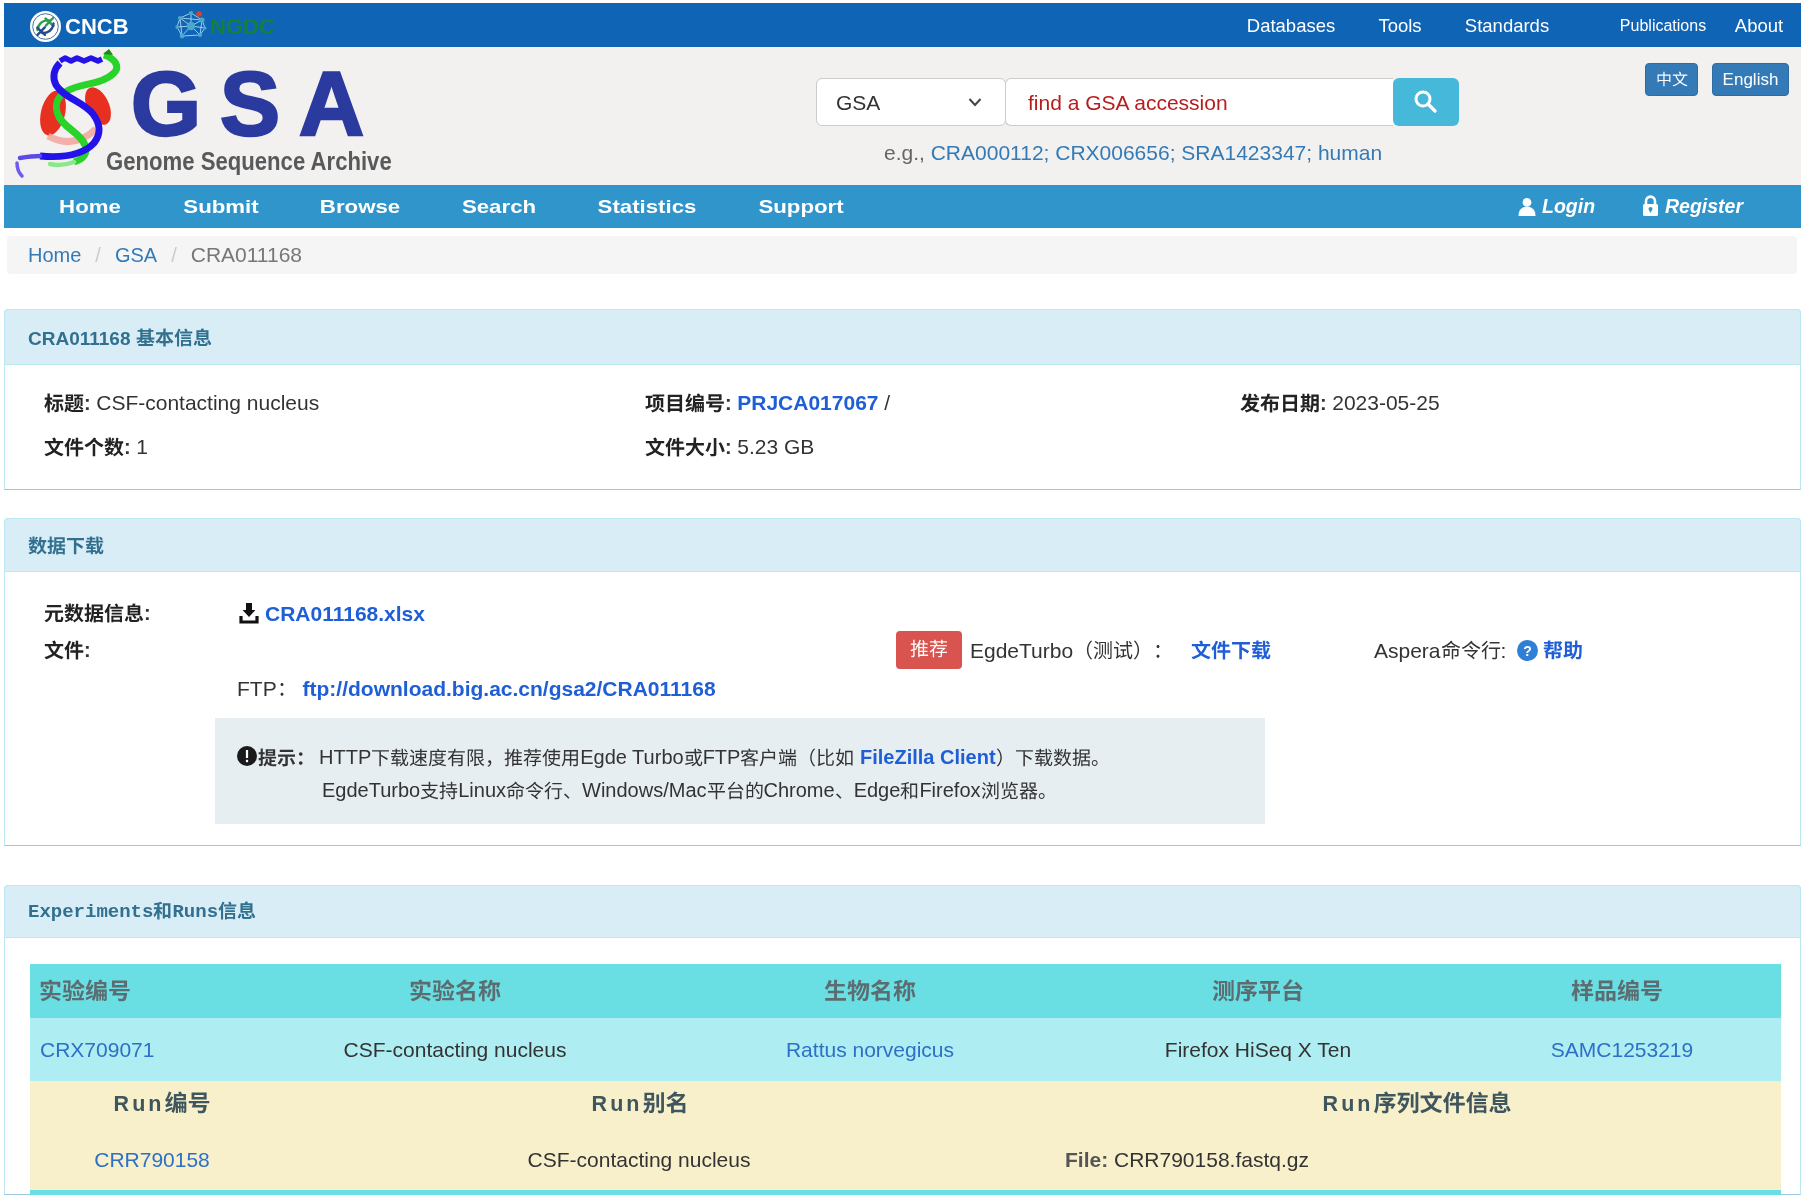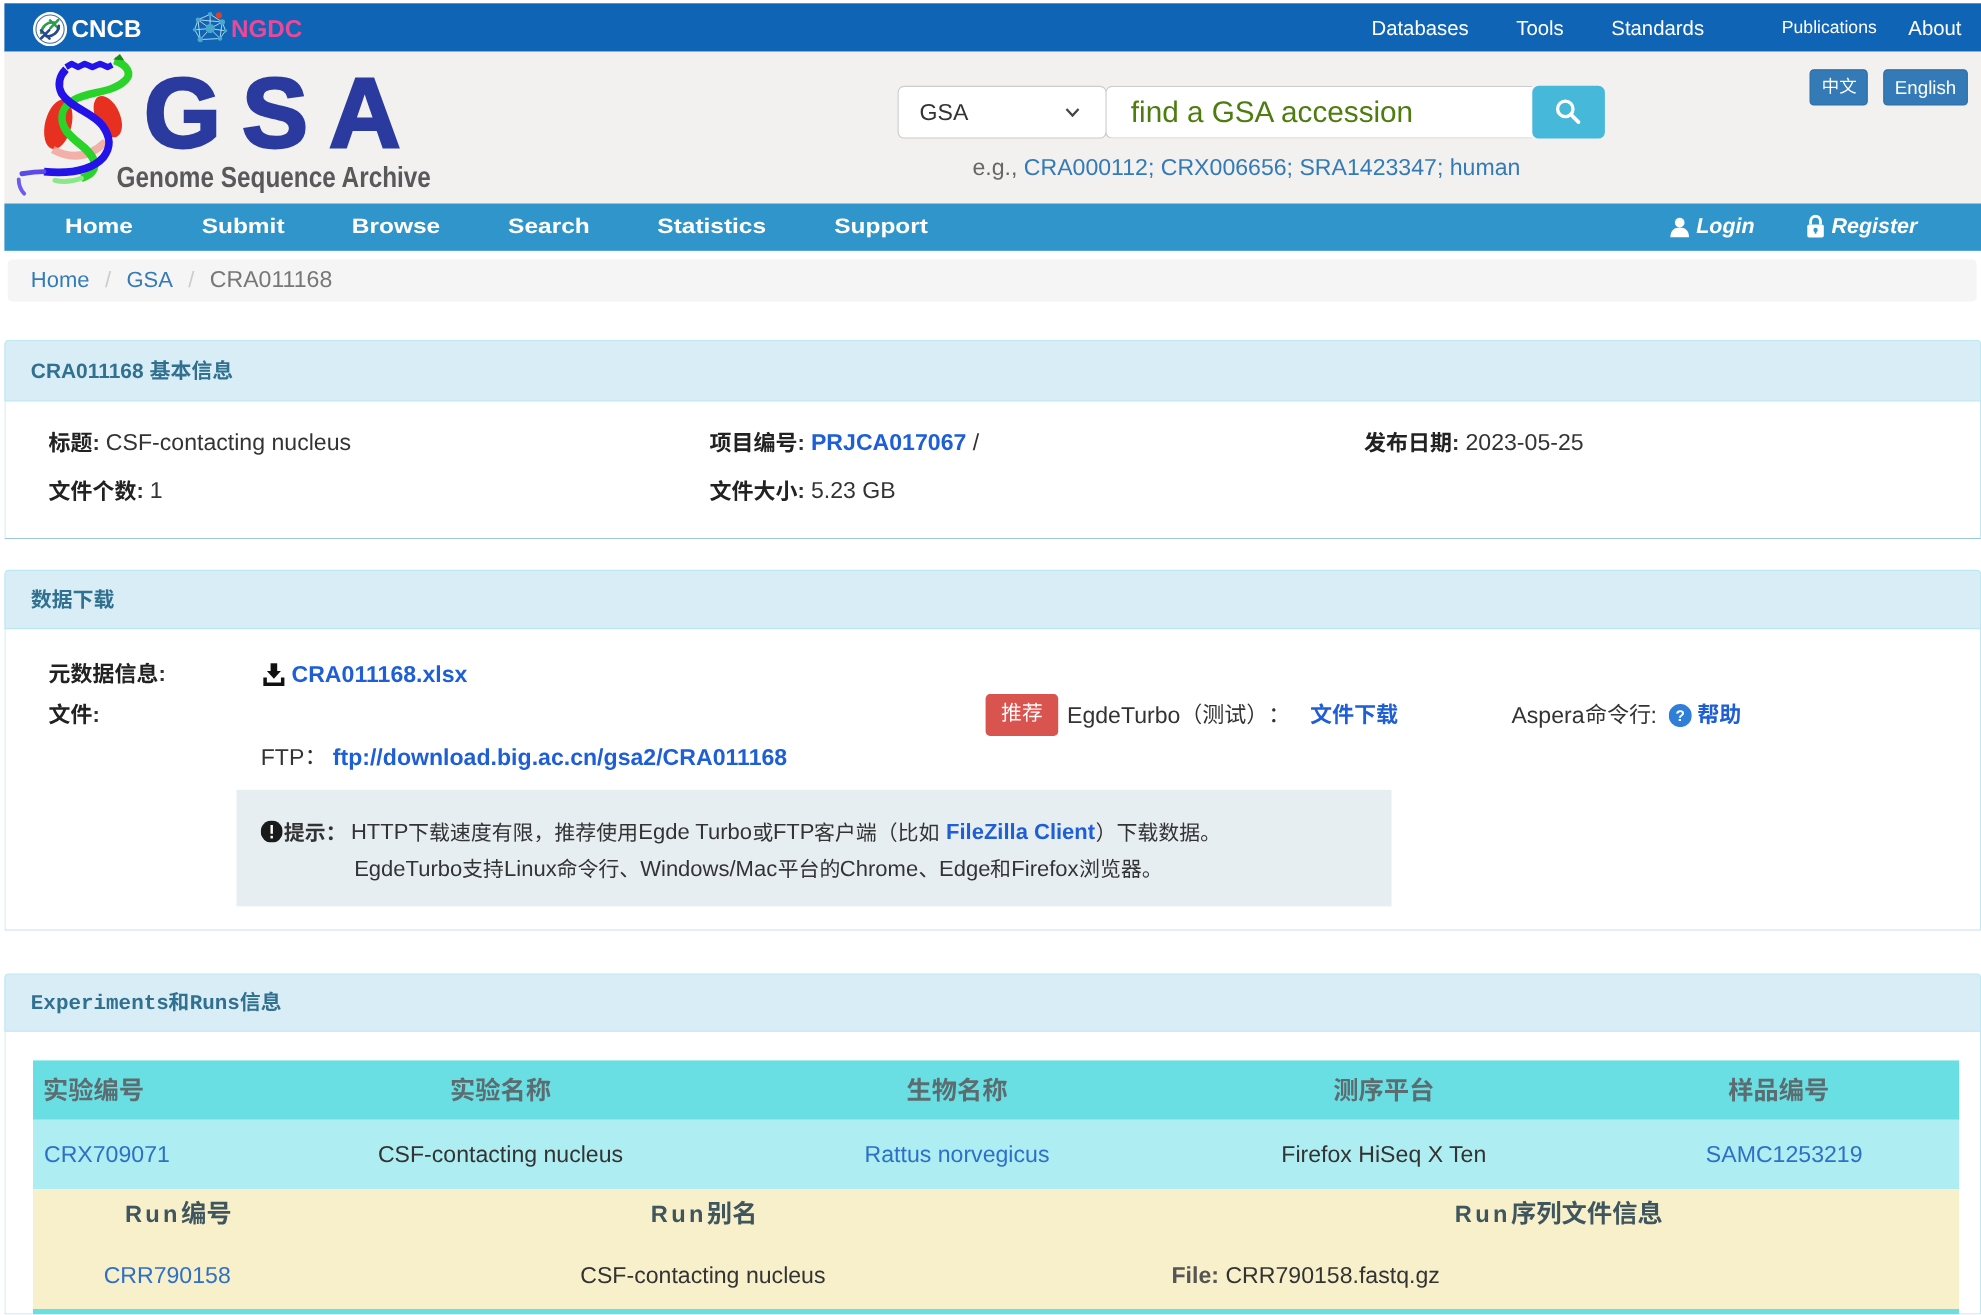--- a/index.html
+++ b/index.html
@@ -29,21 +29,21 @@
 <circle cx="19" cy="18" r="4.2" fill="#4aa8cc"></circle>
 <circle cx="8" cy="10" r="2.1" fill="#4aa8cc"></circle>
 <circle cx="19" cy="5" r="2.1" fill="#4aa8cc"></circle>
 <circle cx="30" cy="12" r="2.6" fill="#4aa8cc"></circle>
 <circle cx="27" cy="6" r="2.8" fill="#d8422c"></circle>
 <circle cx="5" cy="19" r="1.7" fill="#4aa8cc"></circle>
 <circle cx="10" cy="28" r="2.4" fill="#4aa8cc"></circle>
 <circle cx="28" cy="27" r="2.1" fill="#4aa8cc"></circle>
 <circle cx="33" cy="20" r="1.6" fill="#4aa8cc"></circle>
 </svg>
-<div class="ab " style="left:210px;top:14px;font-size:22px;line-height:26px;white-space:nowrap;color:#ec4899;font-weight:bold;">NGDC</div>
+<div class="ab " style="left:210px;top:14px;font-size:22px;line-height:26px;white-space:nowrap;color:#15803d;font-weight:bold;">NGDC</div>
 <div class="ab cx" style="left:1291px;top:14.75px;font-size:18.5px;line-height:22.5px;white-space:nowrap;color:#fff;">Databases</div>
 <div class="ab cx" style="left:1400px;top:14.75px;font-size:18.5px;line-height:22.5px;white-space:nowrap;color:#fff;">Tools</div>
 <div class="ab cx" style="left:1507px;top:14.75px;font-size:18.5px;line-height:22.5px;white-space:nowrap;color:#fff;">Standards</div>
 <div class="ab cx" style="left:1663px;top:14.75px;font-size:16px;line-height:22.5px;white-space:nowrap;color:#fff;">Publications</div>
 <div class="ab cx" style="left:1759px;top:14.75px;font-size:18.5px;line-height:22.5px;white-space:nowrap;color:#fff;">About</div>
 <div class="ab" style="left:4px;top:47px;width:1797px;height:138px;background:#f2f1ef"></div>
 <svg class="ab" style="left:10px;top:45px" width="125" height="138" viewBox="0 0 125 138">
 <ellipse cx="43" cy="68" rx="12" ry="23" transform="rotate(14 43 68)" fill="#e73020"></ellipse>
 <ellipse cx="88" cy="61" rx="11" ry="20" transform="rotate(-24 88 61)" fill="#e73020"></ellipse>
 <path d="M38 91 Q64 105 86 84" fill="none" stroke="#f2a49c" stroke-width="7" opacity="0.85"></path>
@@ -57,21 +57,21 @@
 <path d="M49 72 C56 84 70 88 75 100" fill="none" stroke="#2ad32a" stroke-width="7"></path>
 </svg>
 <div class="ab " style="left:131px;top:57px;font-size:90px;line-height:94px;white-space:nowrap;color:#2b3a9e;font-weight:bold;letter-spacing:19px;-webkit-text-stroke:2.6px #2b3a9e;">GSA</div>
 <div class="ab " style="left:106px;top:145.75px;font-size:26.5px;line-height:30.5px;white-space:nowrap;color:#58595b;font-weight:bold;transform:scaleX(.835);transform-origin:0 50%;">Genome Sequence Archive</div>
 <div class="ab" style="left:816px;top:78px;width:190px;height:48px;background:#fff;border:1px solid #ccc;border-radius:6px"></div>
 <div class="ab " style="left:836px;top:89.5px;font-size:21px;line-height:25px;white-space:nowrap;color:#333;">GSA</div>
 <svg class="ab" style="left:968px;top:97px" width="14" height="10" viewBox="0 0 14 10">
       <path d="M1.5 2 L7 8 L12.5 2" fill="none" stroke="#444" stroke-width="2"></path>
     </svg>
 <div class="ab" style="left:1005px;top:78px;width:388px;height:48px;background:#fff;border:1px solid #ccc;border-radius:6px 0 0 6px;border-right:none"></div>
-<div class="ab " style="left:1028px;top:89.5px;font-size:27px;line-height:25px;white-space:nowrap;color:#4d7c0f;">find a GSA accession</div>
+<div class="ab " style="left:1028px;top:89.5px;font-size:21px;line-height:25px;white-space:nowrap;color:#b91c1c;">find a GSA accession</div>
 <div class="ab" style="left:1393px;top:78px;width:66px;height:48px;background:#46b8da;border-radius:6px"></div>
 <svg class="ab" style="left:1410px;top:87px" width="30" height="30" viewBox="0 0 30 30">
       <circle cx="13" cy="12" r="7" fill="none" stroke="#fff" stroke-width="3"></circle>
       <path d="M18 17 L25 24" stroke="#fff" stroke-width="3.4" stroke-linecap="round"></path>
     </svg>
 <div class="ab " style="left:884px;top:139.5px;font-size:21px;line-height:25px;white-space:nowrap;color:#666;"><span style="color:#666">e.g., </span><span class="nlink">CRA000112</span><span style="color:#337ab7">; </span><span class="nlink">CRX006656</span><span style="color:#337ab7">; </span><span class="nlink">SRA1423347</span><span style="color:#337ab7">; </span><span class="nlink">human</span></div>
 <div class="ab" style="left:1645px;top:63px;width:53px;height:33px;background:#337ab7;border:1px solid #2e6da4;border-radius:4px;text-align:center;line-height:31px"><svg style="width:32.0px;height:16px;vertical-align:-2.2px;" viewBox="0 -880 2000 1000" fill="#fff">
         <use href="#g0"></use>
         <use href="#g1" x="1000"></use>
       </svg></div>

